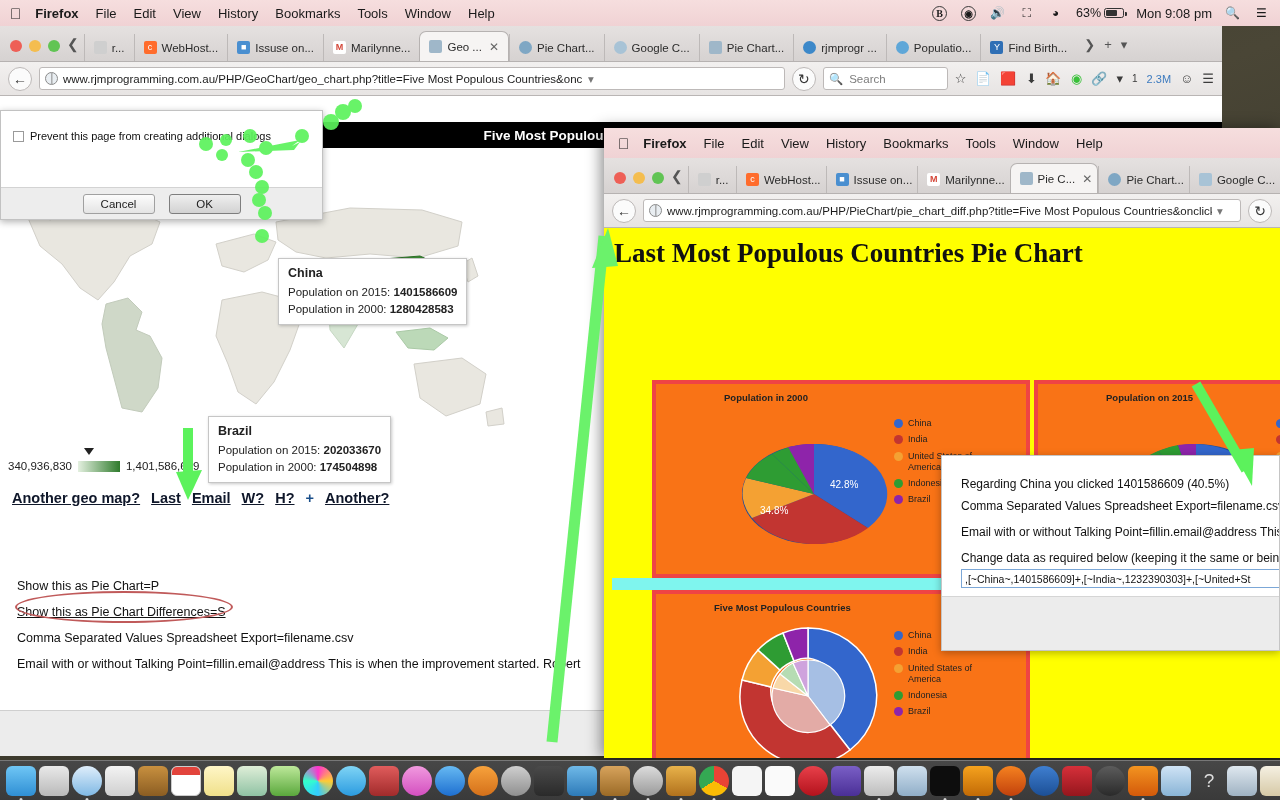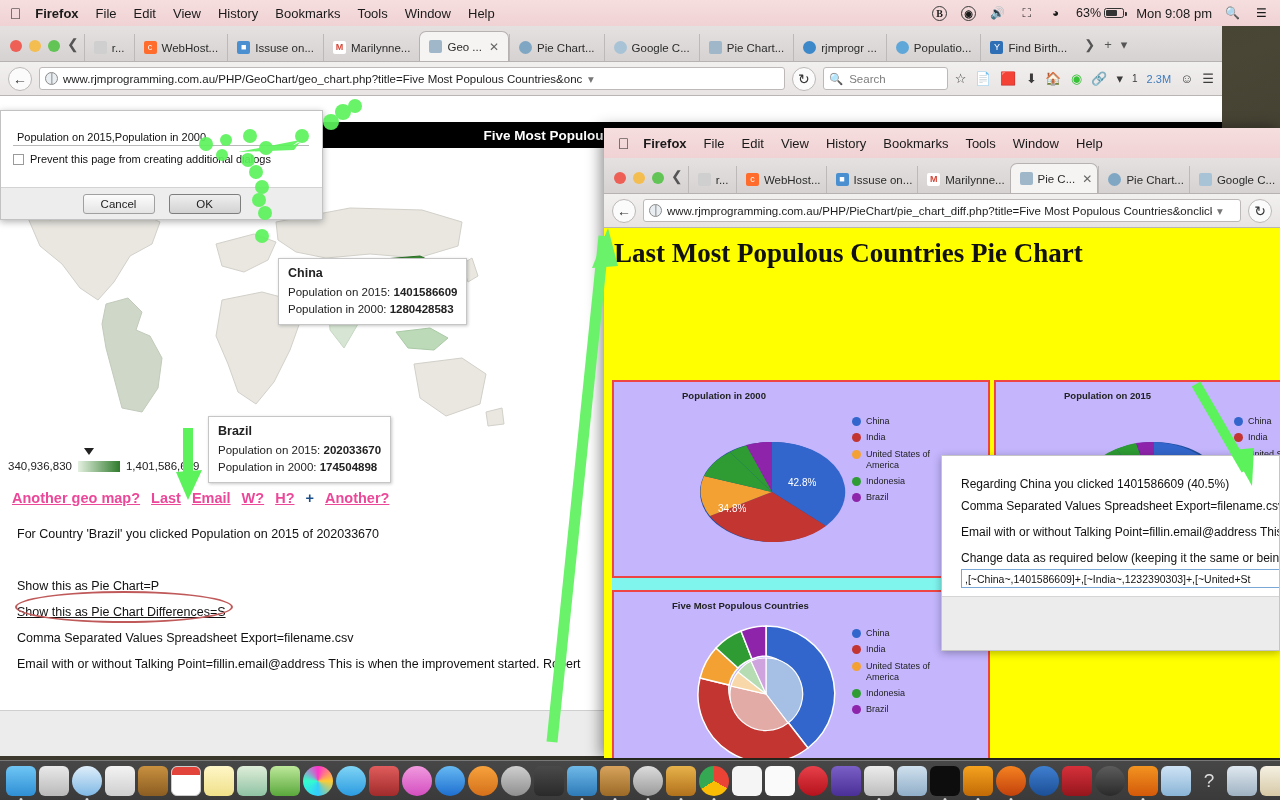--- a/index.html
+++ b/index.html
@@ -122,21 +122,21 @@
   .maptooltip {
     position: absolute; background: #fff; border: 1px solid #c6c6c6;
     box-shadow: 1px 1px 3px rgba(0,0,0,.22); padding: 5px 9px 7px 9px;
     font-size: 11.5px; color: #222; line-height: 1.45; white-space: nowrap;
   }
   .maptooltip b.hd { font-size: 12.5px; display:block; margin-bottom:2px;}
   .legendrow { position:absolute; left: 8px; top: 312px; display:flex; align-items:center; gap:6px; font-size:11.5px; color:#222;}
   .legendgrad { width: 42px; height: 11px; background: linear-gradient(90deg,#e4f0e0,#2f7b2c); }
   .legendcaret { position:absolute; left: 84px; top: 300px; width:0;height:0;border-left:5px solid transparent;border-right:5px solid transparent;border-top:7px solid #222;}
   .geolinks { position: absolute; left: 12px; top: 342px; font-size: 14.5px; display:flex; gap:11px;}
-  .geolinks a { color: #ec4899; text-decoration: underline; font-weight: bold; }
+  .geolinks a { color: #0f172a; text-decoration: underline; font-weight: bold; }
   .geolinks span.plain { color:#1a4f8a; font-weight:bold;}
 
   .geotext { position: absolute; left: 17px; font-size: 12.5px; color: #111; }
 
   
   #geoPrompt {
     position: absolute; left: 0; top: 648px; width: 1222px; height: 82px;
     background: #fff;
   }
   .promptInput {
@@ -201,21 +201,21 @@
   }
   #pieChrome { position:absolute; left:0; top:30px; width:676px; }
   #pieBody {
     position:absolute; left:0; top:100px; width:676px; height:530px;
     background:#ffff00; overflow:hidden;
   }
   .pieTitle {
     margin: 10px 0 0 10px; font-family: "Liberation Serif", serif;
     font-size: 27px; font-weight: bold; color:#111;
   }
-  .chartcard { position:absolute; background:#c4b5fd; border:2px solid #ef4444; }
+  .chartcard { position:absolute; background:#f97316; border:4px solid #ef4444;margin-left:40px; }
   .chartlabel { font-size: 9.5px; font-weight: bold; color:#222; }
   .pielegend { position:absolute; font-size: 9px; color:#222; line-height:1.25;}
   .pielegend .li { display:flex; align-items:flex-start; gap:5px; margin-bottom:5px;}
   .pielegend .sw { width:9px;height:9px;border-radius:50%;flex:0 0 9px;margin-top:1px;}
   .cyanband { position:absolute; left:8px; width:660px; background:#7ff5ee;}
 
   
   #pieDialog {
     position:absolute; left:941px; top:455px; width:339px; height:196px;
     background:#fff; border:1px solid #c5c5c5; box-shadow:0 2px 8px rgba(0,0,0,.3);
@@ -431,21 +431,20 @@
     <div class="geolinks">
       <a href="#">Another geo map?</a>
       <a href="#">Last</a>
       <a href="#">Email</a>
       <a href="#">W?</a>
       <a href="#">H?</a>
       <span class="plain">+</span>
       <a href="#">Another?</a>
     </div>
 
-    <div class="geotext" style="top:379px;">For Country 'Brazil' you clicked Population on 2015 of 202033670</div>
     <div class="geotext" style="top:431px;">Show this as Pie Chart=P</div>
     <div class="geotext" style="top:457px;text-decoration:underline;">Show this as Pie Chart Differences=S</div>
     <div class="geotext" style="top:483px;">Comma Separated Values Spreadsheet Export=filename.csv</div>
     <div class="geotext" style="top:509px;">Email with or without Talking Point=fillin.email@address This is when the improvement started.  Robert</div>
     <div class="geotext" style="top:535px;">Change data as required below (keeping it the same or being blank or choosing Cancel leaves the status quo)</div>
 
     <div class="ellipse" style="left:15px; top:443px; width:218px; height:32px;"></div>
 
     <div style="position:absolute;left:17px;top:553px;">
       <div class="promptInput">S</div>
@@ -458,21 +457,20 @@
   <div id="geoPrompt">
     <div class="btnbar" style="height:46px;margin-top:36px;">
       <div class="dlgbtn">Cancel</div>
       <div class="dlgbtn primary">OK</div>
     </div>
   </div>
 </div>
 
 <div id="geoModal">
   <div class="body">
-    <div class="minput">Population on 2015,Population in 2000</div>
     <div class="chk">
       <span class="box"></span>
       <span>Prevent this page from creating additional dialogs</span>
     </div>
   </div>
   <div class="mbtns">
     <div class="mbtn">Cancel</div>
     <div class="mbtn ok">OK</div>
   </div>
 </div>

